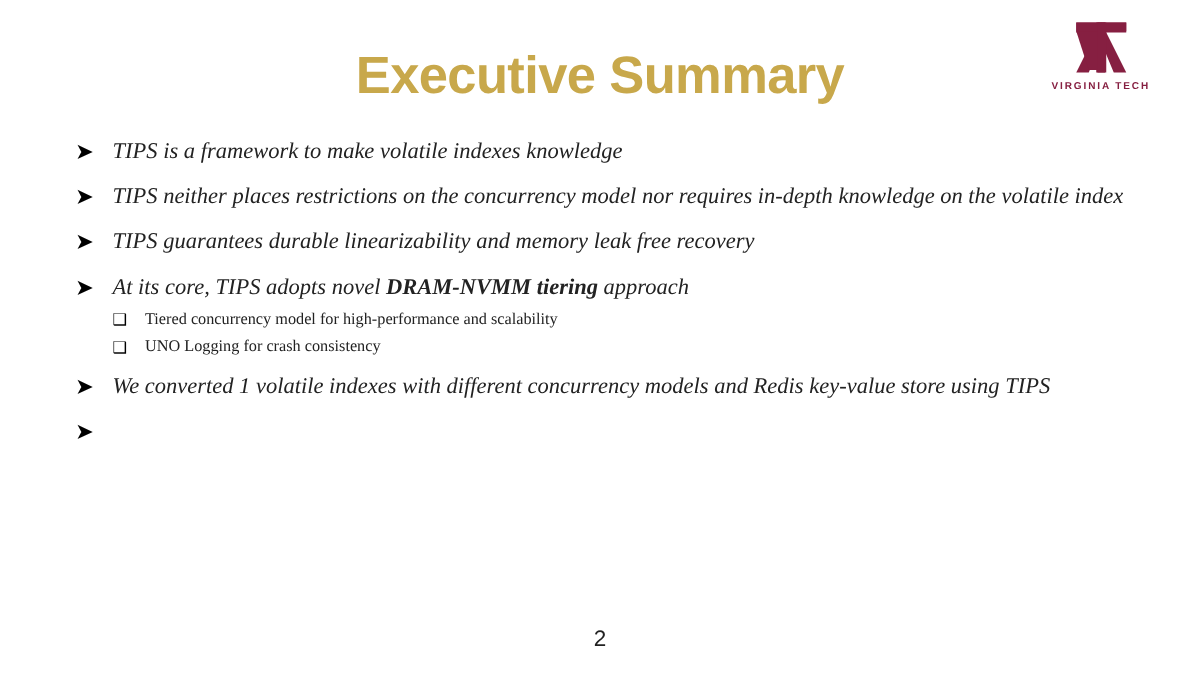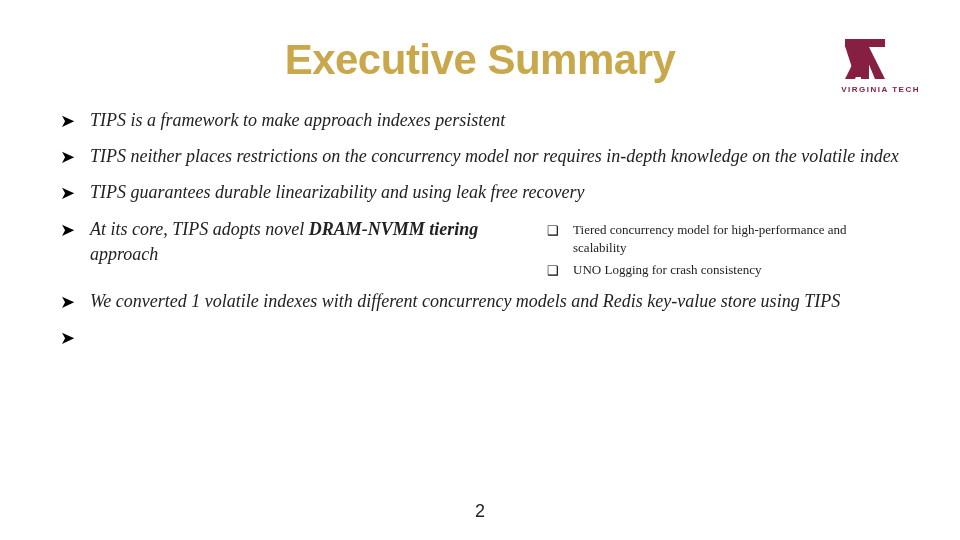--- a/index.html
+++ b/index.html
@@ -30,24 +30,25 @@
       font-size: 42px;
       font-weight: bold;
       color: #c8a84b;
       margin-bottom: 24px;
       letter-spacing: -0.5px;
       text-align: center;
     }
 
     .logo-area {
       position: absolute;
-      top: 35px;
+      top: 14px;
       right: 40px;
       display: flex;
       flex-direction: column;
+      align-items: center;
     }
 
     .vt-logo {
       width: 48px;
       height: 48px;
     }
 
     .vt-text {
       font-size: 8px;
       color: #861f41;
@@ -131,21 +132,21 @@
     }
 
     .multi-line-bullet {
       display: flex;
       align-items: flex-start;
       gap: 12px;
     }
 
     .multi-line-content {
       display: flex;
-      flex-direction: row;
+      flex-direction: column;
     }
   </style>
 </head>
 <body>
 
 <div class="slide">
 
   <div class="logo-area">
     <svg class="vt-logo" viewBox="0 0 48 48" xmlns="http://www.w3.org/2000/svg">
 
@@ -159,31 +160,31 @@
     </svg>
     <div class="vt-text">VIRGINIA TECH</div>
   </div>
 
   <h1 class="title">Executive Summary</h1>
 
   <div class="content">
 
     <div class="bullet-item">
       <span class="bullet-arrow">➤</span>
-      <span class="bullet-text">TIPS is a framework to make approach indexes persistent</span>
+      <span class="bullet-text">TIPS is a framework to make volatile indexes knowledge</span>
     </div>
 
     <div class="bullet-item">
       <span class="bullet-arrow">➤</span>
       <span class="bullet-text">TIPS neither places restrictions on the concurrency model nor requires in-depth knowledge on the volatile index</span>
     </div>
 
     <div class="bullet-item">
       <span class="bullet-arrow">➤</span>
-      <span class="bullet-text">TIPS guarantees durable linearizability and using leak free recovery</span>
+      <span class="bullet-text">TIPS guarantees durable linearizability and memory leak free recovery</span>
     </div>
 
     <div class="multi-line-bullet">
       <span class="bullet-arrow">➤</span>
       <div class="multi-line-content">
         <span class="bullet-text">
           <span>At its core, TIPS adopts novel </span><span class="bold-text">DRAM-NVMM tiering</span><span> approach</span>
         </span>
         <div class="sub-bullets">
           <div class="sub-bullet-item">

